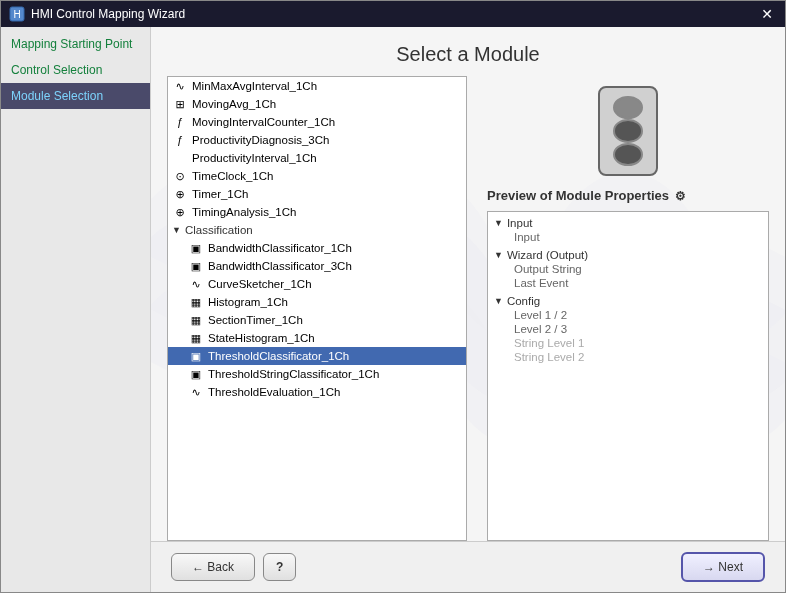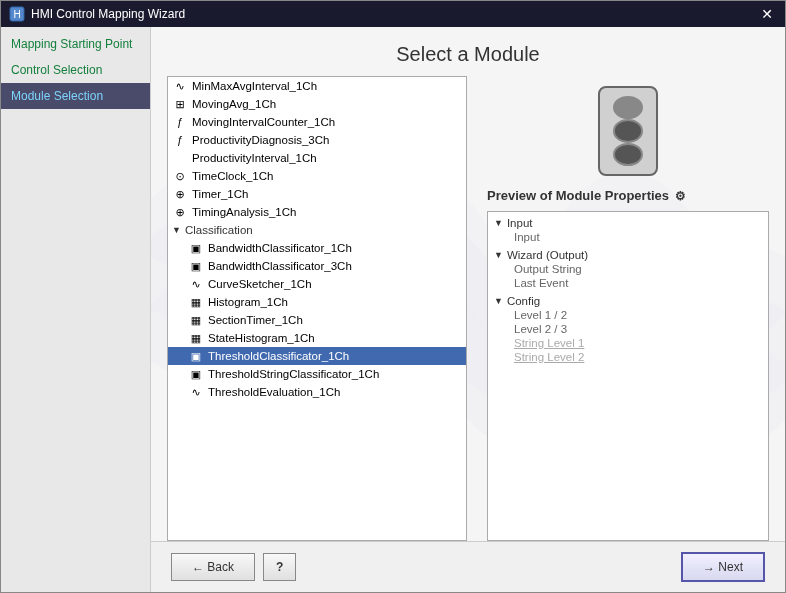--- a/index.html
+++ b/index.html
@@ -218,21 +218,20 @@
       color: #333;
       font-size: 11.5px;
       padding: 1px 0;
     }
     .prop-item {
       padding: 1px 20px;
       color: #666;
     }
     .prop-item.muted {
       color: #aaa;
-      text-decoration: underline;
     }
     .bottom-bar {
       display: flex;
       align-items: center;
       justify-content: space-between;
       padding: 10px 20px;
       background: #f0f0f0;
       border-top: 1px solid #ccc;
       flex-shrink: 0;
     }
@@ -240,21 +239,21 @@
       display: flex;
       gap: 8px;
       align-items: center;
     }
     .btn {
       border: 1px solid #888;
       background: linear-gradient(to bottom, #f8f8f8, #e0e0e0);
       padding: 6px 20px;
       font-size: 12px;
       cursor: pointer;
-      border-radius: 0;
+      border-radius: 6px;
       display: flex;
       align-items: center;
       gap: 6px;
       color: #333;
     }
     .btn-help {
       padding: 6px 12px;
       font-weight: bold;
     }
     .btn-next {

